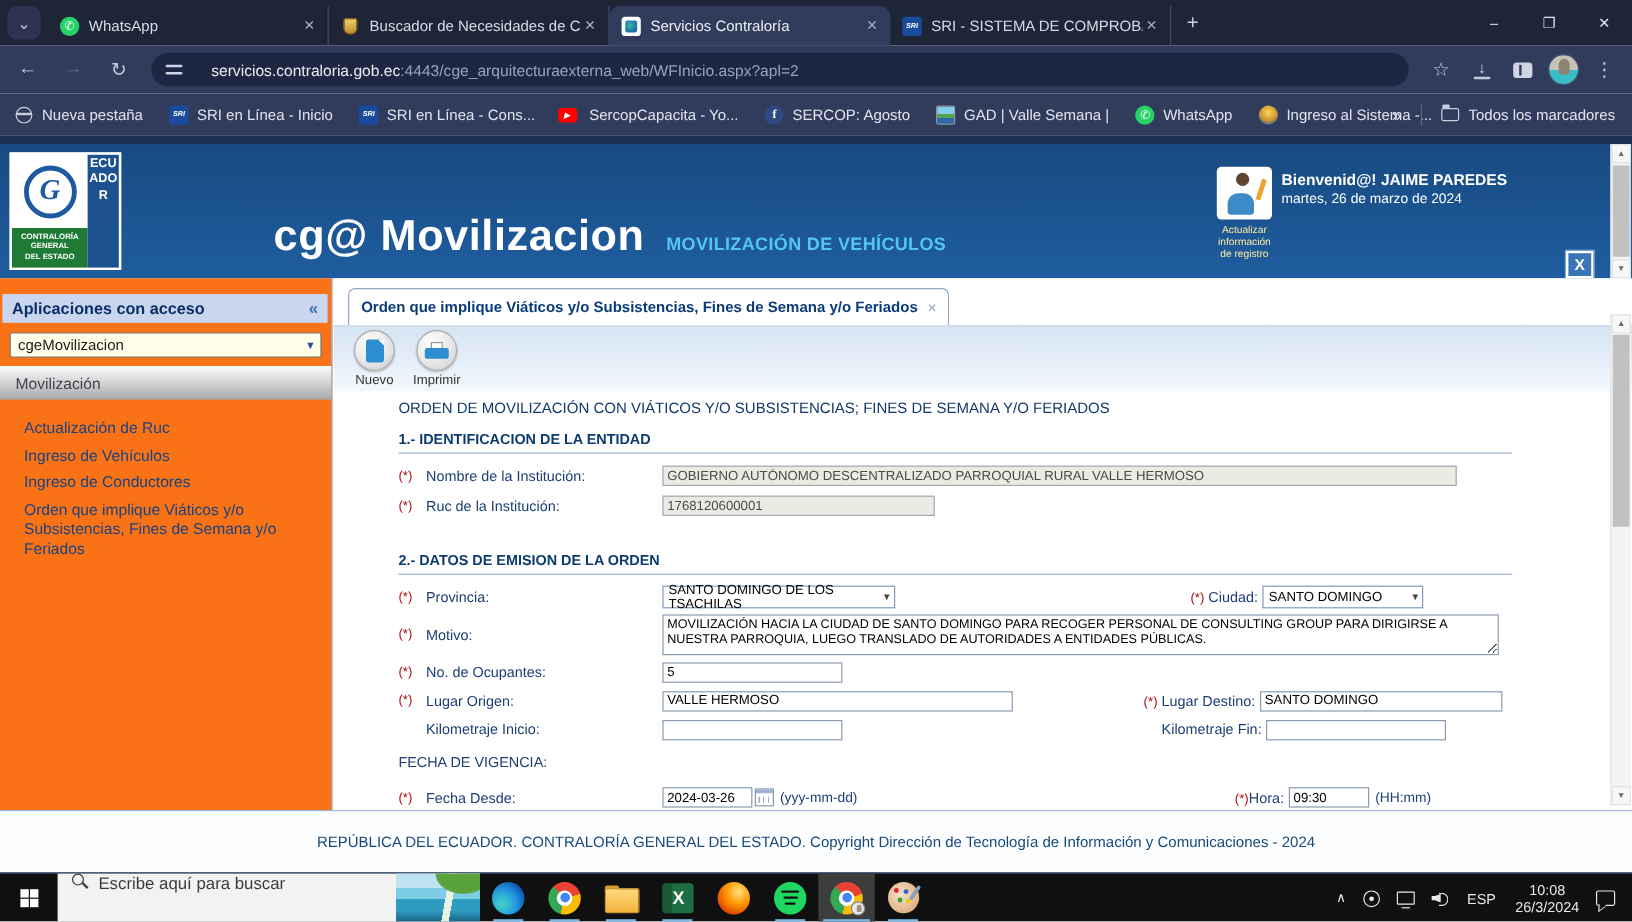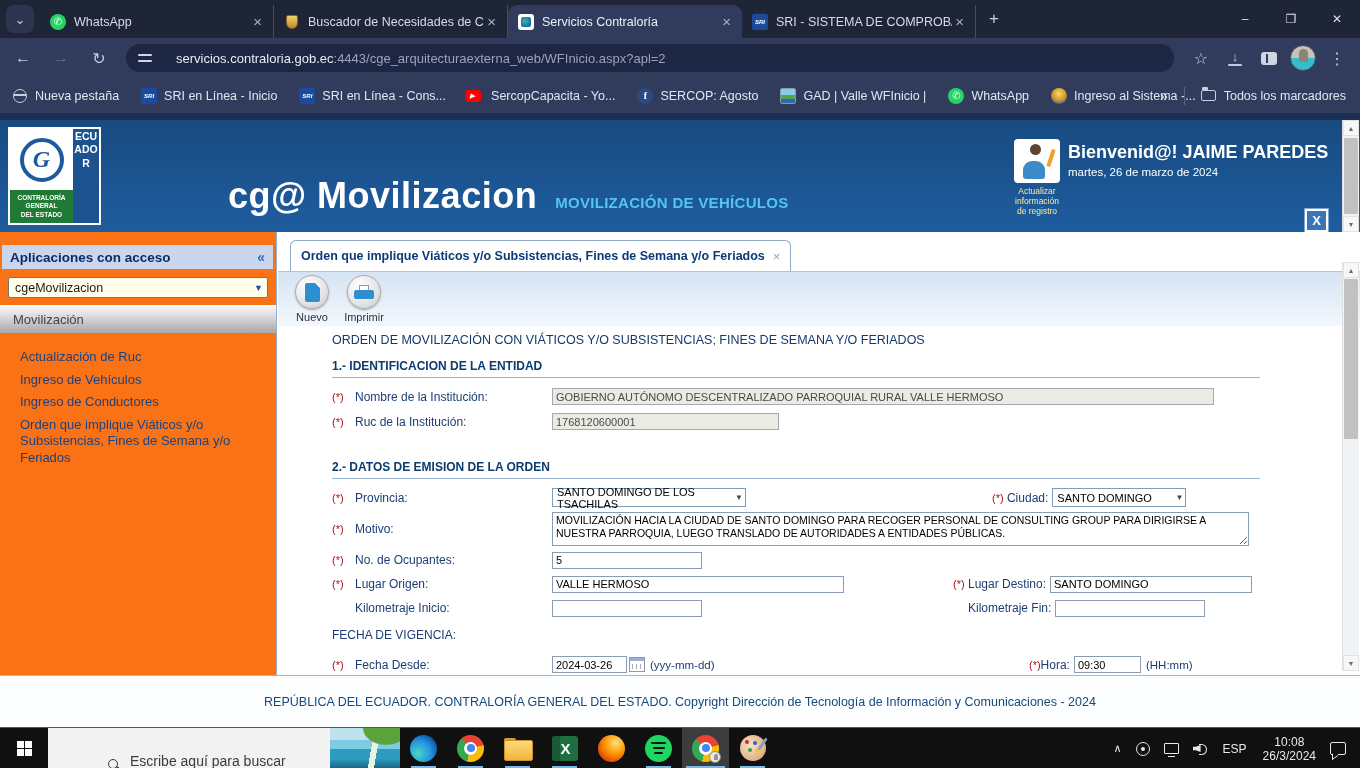--- a/index.html
+++ b/index.html
@@ -71,21 +71,21 @@
   .apptitle-row { position:absolute; left:228px; top:62px; display:flex; align-items:baseline; }
   .apptitle { color:#fff; font-size:36px; font-weight:bold; letter-spacing:.5px; }
   .appsub { color:#54c4f0; font-size:15px; font-weight:bold; margin-left:18px; letter-spacing:.3px; }
   .upd-box { position:absolute; left:1007px; top:26px; width:60px; text-align:center; }
   .upd-img { width:46px; height:44px; background:#fff; border-radius:4px; margin:0 auto; position:relative; overflow:hidden; }
   .upd-img .head { position:absolute; top:5px; left:16px; width:11px; height:11px; border-radius:50%; background:#5d4534; }
   .upd-img .body { position:absolute; bottom:4px; left:9px; width:22px; height:18px; border-radius:9px 9px 3px 3px; background:#3d8ac9; }
   .upd-img .pencil { position:absolute; top:10px; right:7px; width:4px; height:18px; background:#f0a030; transform:rotate(18deg); border-radius:1px; }
   .upd-cap { margin-top:3px; color:#ffe9a0; font-size:8.5px; line-height:10px; cursor:pointer; }
   .welcome { position:absolute; left:1068px; top:29px; color:#fff; }
-  .welcome .w1 { font-size:18px; font-weight:bold; }
+  .welcome .w1 { font-size:13px; font-weight:bold; }
   .welcome .w2 { font-size:11.5px; margin-top:3px; }
   .hdr-close { position:absolute; left:1305px; top:96px; width:23px; height:23px; background:#3a75b8; border:2px solid #fff; outline:1px solid #7aa6d4; color:#fff; font-weight:bold; font-size:13px; display:flex; align-items:center; justify-content:center; cursor:pointer; }
 
   
   .sbar { position:absolute; width:17px; background:#f2f3f5; border-left:1px solid #e0e0e0; }
   .sbar .sbtn { position:absolute; left:0; right:0; height:16px; background:#f7f7f7; border:1px solid #e2e2e2; color:#6a6a6a; font-size:7px; display:flex; align-items:center; justify-content:center; cursor:pointer; }
   .sbar .sthumb { position:absolute; left:1px; right:1px; background:#c1c1c1; border-radius:1px; cursor:pointer; }
   #hdr-sb { top:120px; height:112px; right:1px; }
   #main-sb { top:262px; height:409px; right:1px; }
 
@@ -142,21 +142,21 @@
 
   
   .footer { position:absolute; top:675px; left:0; width:1360px; height:52px; background:#fdfeff; border-top:1px solid #9db8d6; display:flex; align-items:center; justify-content:center; }
   .footer .ftext { color:#17497c; font-size:12.5px; }
 
   
   .taskbar { position:absolute; top:727px; left:0; width:1360px; height:41px; background:#101010; border-top:1px solid #3c5e86; display:flex; align-items:center; }
   .start { width:48px; height:41px; display:flex; align-items:center; justify-content:center; cursor:pointer; }
   .winlogo { width:15px; height:15px; display:grid; grid-template-columns:7px 7px; grid-template-rows:7px 7px; gap:1px; }
   .winlogo i { background:#fdfdfd; }
-  .tsearch { width:352px; height:41px; background:#f2f2f2; display:flex; align-items:flex-end; position:relative; cursor:text;padding-left:48px; }
+  .tsearch { width:352px; height:41px; background:#f2f2f2; display:flex; align-items:flex-start; position:relative; cursor:text; }
   .mag { width:10px; height:10px; border:1.8px solid #3a3a3a; border-radius:50%; margin-left:15px; position:relative; flex:0 0 10px; }
   .mag::after { content:''; position:absolute; width:6px; height:1.8px; background:#3a3a3a; transform:rotate(45deg); right:-5px; bottom:-2px; }
   .tsearch span { margin-left:12px; font-size:14px; color:#3c3c3c; }
   .widget-img { position:absolute; right:0; top:0; width:70px; height:41px; background:
       radial-gradient(ellipse at 80% 0%, #5aa33c 0 28%, transparent 30%),
       linear-gradient(100deg, transparent 0 58%, #e8f4e0 58% 66%, transparent 66%),
       linear-gradient(180deg,#bfe3ee 0 30%, #7ecbe4 30% 52%, #2e9bc0 52% 75%, #17607f 100%); cursor:pointer; }
   .tb-btn { width:47px; height:41px; display:flex; align-items:center; justify-content:center; position:relative; cursor:pointer; }
   .tb-btn.active { background:#3d3d3d; }
   .tb-btn.open::after { content:''; position:absolute; bottom:0; left:11px; right:11px; height:2.5px; background:#76b9ed; }
@@ -297,21 +297,21 @@
       <span>SercopCapacita - Yo...</span>
     </span>
   <span class="bm">
       <span class="fav fav-fb">
         <span>f</span>
       </span>
       <span>SERCOP: Agosto</span>
     </span>
   <span class="bm">
       <span class="fav fav-gad"></span>
-      <span>GAD | Valle WFInicio |</span>
+      <span>GAD | Valle Semana |</span>
     </span>
   <span class="bm">
       <span class="fav fav-wa">
         <span>✆</span>
       </span>
       <span>WhatsApp</span>
     </span>
   <span class="bm">
       <span class="fav fav-ec"></span>
       <span>Ingreso al Sistema -...</span>

